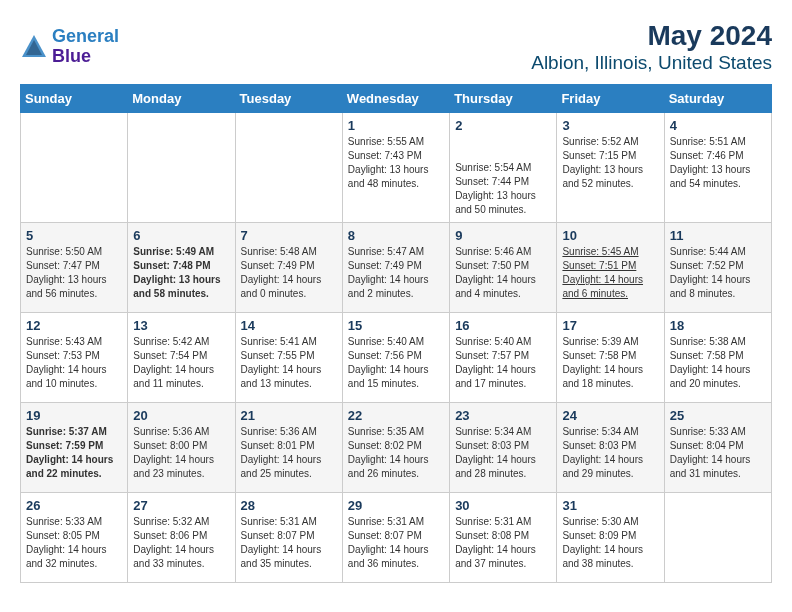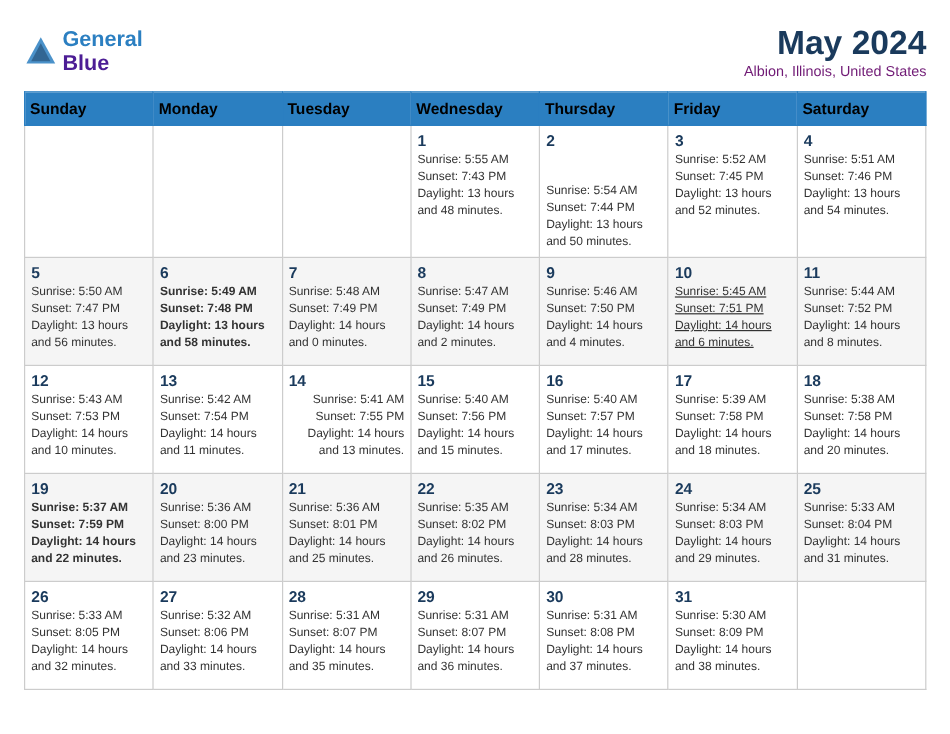--- a/index.html
+++ b/index.html
@@ -36,31 +36,31 @@
     }
     .title-block {
       text-align: right;
     }
     .month-title {
       font-size: 28px;
       font-weight: bold;
       color: #1a3a5c;
     }
     .location {
-      font-size: 12px;
-      color: #701a75;
+      font-size: 19px;
+      color: #0c4a6e;
     }
     table {
       width: 100%;
       border-collapse: collapse;
       table-layout: fixed;
     }
     th {
       background-color: #2b7fc1;
-      color: #000000;
+      color: #ffffff;
       font-size: 13px;
       font-weight: bold;
       padding: 6px 4px;
       text-align: left;
       border: 1px solid #2b7fc1;
     }
     td {
       border: 1px solid #ccc;
       vertical-align: top;
       padding: 5px 5px;
@@ -136,21 +136,21 @@
         <td>
           <div class="day-num">2</div>
           <div class="day-info" style="white-space: pre-line; margin-top: 28px;">Sunrise: 5:54 AM
 Sunset: 7:44 PM
 Daylight: 13 hours
 and 50 minutes.</div>
         </td>
         <td>
           <div class="day-num">3</div>
           <div class="day-info" style="white-space: pre-line;">Sunrise: 5:52 AM
-Sunset: 7:45 PM
+Sunset: 7:15 PM
 Daylight: 13 hours
 and 52 minutes.</div>
         </td>
         <td>
           <div class="day-num">4</div>
           <div class="day-info" style="white-space: pre-line;">Sunrise: 5:51 AM
 Sunset: 7:46 PM
 Daylight: 13 hours
 and 54 minutes.</div>
         </td>
@@ -216,21 +216,21 @@
         </td>
         <td>
           <div class="day-num">13</div>
           <div class="day-info" style="white-space: pre-line;">Sunrise: 5:42 AM
 Sunset: 7:54 PM
 Daylight: 14 hours
 and 11 minutes.</div>
         </td>
         <td>
           <div class="day-num">14</div>
-          <div class="day-info" style="white-space: pre-line; text-align: right;">Sunrise: 5:41 AM
+          <div class="day-info" style="white-space: pre-line;">Sunrise: 5:41 AM
 Sunset: 7:55 PM
 Daylight: 14 hours
 and 13 minutes.</div>
         </td>
         <td>
           <div class="day-num">15</div>
           <div class="day-info" style="white-space: pre-line;">Sunrise: 5:40 AM
 Sunset: 7:56 PM
 Daylight: 14 hours
 and 15 minutes.</div>

